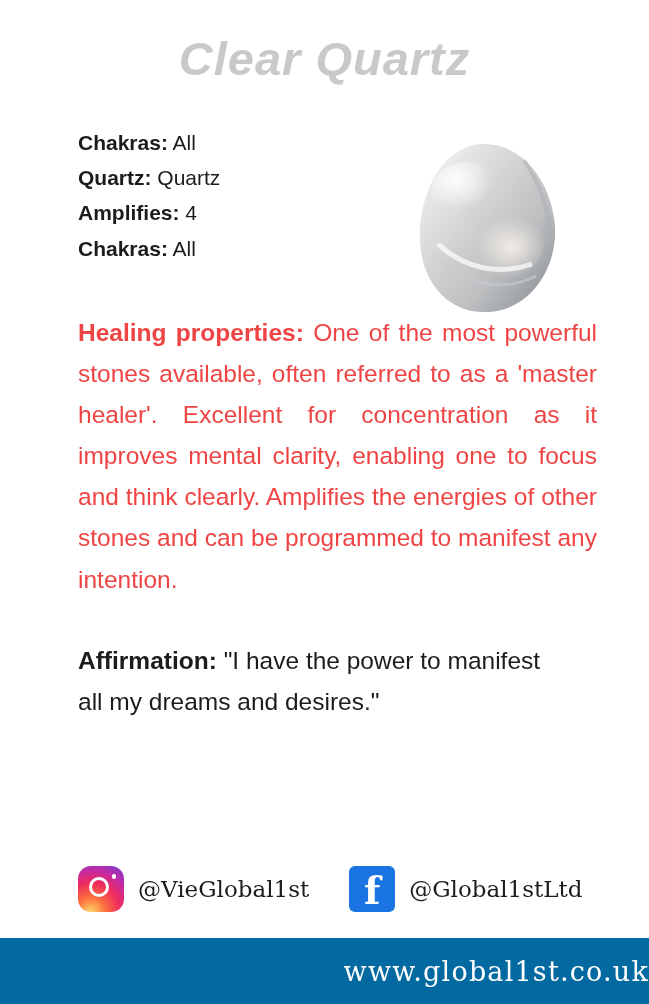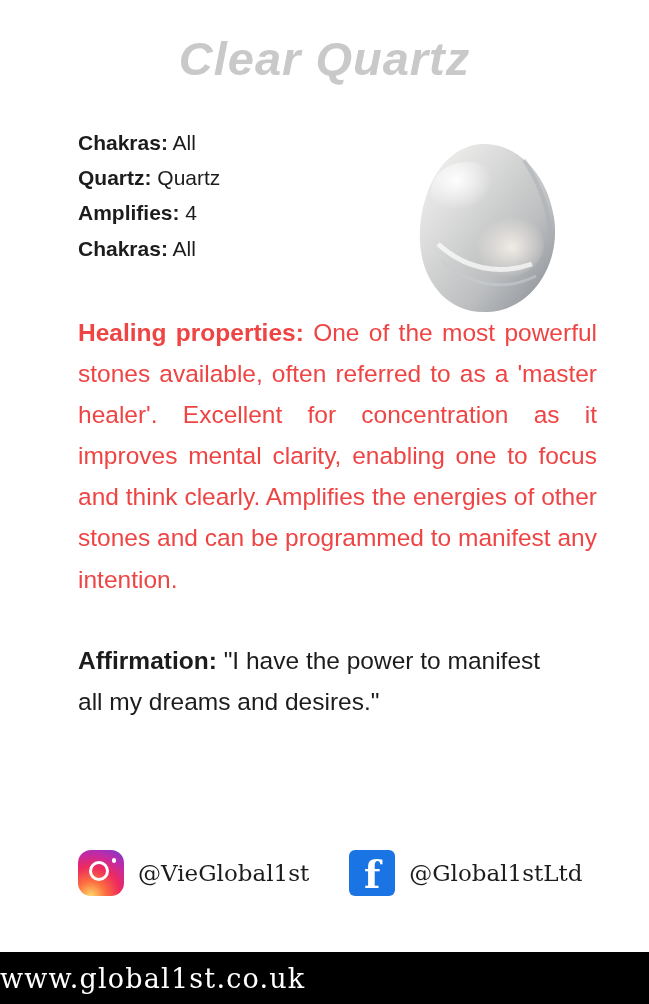--- a/index.html
+++ b/index.html
@@ -87,21 +87,21 @@
     color: #1c1c1c;
   }
   .affirmation .lead {
     font-weight: bold;
   }
 
   
   .social {
     position: absolute;
     left: 78px;
-    bottom: 108px;
+    bottom: 92px;
     display: flex;
     align-items: center;
     gap: 0;
   }
   .social-item {
     display: flex;
     align-items: center;
   }
   .social-item + .social-item {
     margin-left: 40px;
@@ -157,25 +157,25 @@
     font-size: 38px;
     line-height: 44px;
   }
 
   
   .footer {
     position: absolute;
     left: 0;
     bottom: 0;
     width: 649px;
-    height: 52px;
-    background: #000000;
+    height: 66px;
+    background: #0369a1;
     display: flex;
     align-items: center;
-    justify-content: flex-start;
+    justify-content: flex-end;
   }
   .footer-text {
     color: #ffffff;
     font-family: "DejaVu Serif", serif;
     font-size: 27px;
     letter-spacing: 1.2px;
   }
 </style>
 </head>
 <body>

